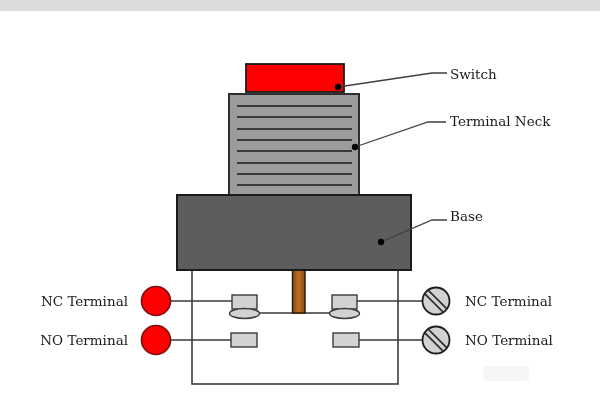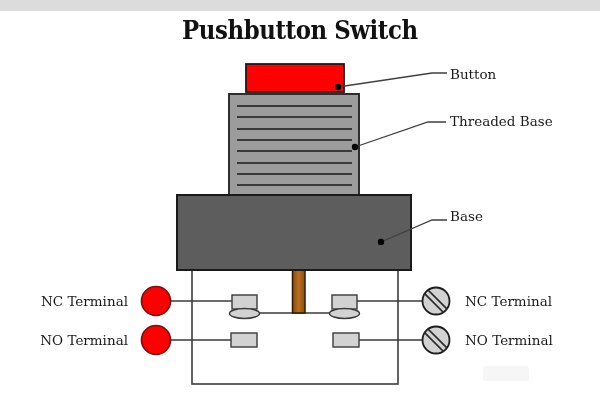--- a/index.html
+++ b/index.html
@@ -101,26 +101,23 @@
     <g stroke="#3f3f3f" stroke-width="1.3" fill="none">
       <polyline points="338,87 432,73 447,73"></polyline>
       <polyline points="355,147 428,122 446,122"></polyline>
       <polyline points="381,242 432,220 447,220"></polyline>
     </g>
     <circle cx="338" cy="87" r="3.2" fill="#000"></circle>
     <circle cx="355" cy="147" r="3.2" fill="#000"></circle>
     <circle cx="381" cy="242" r="3.2" fill="#000"></circle>
   </svg>
 
-  <div class="title">
-    <span>Pushbutton Switch</span>
-  </div>
 
-  <div class="lbl" style="left:450px;top:66px;">Button</div>
-  <div class="lbl" style="left:450px;top:113px;">Threaded Base</div>
+  <div class="lbl" style="left:450px;top:66px;">Switch</div>
+  <div class="lbl" style="left:450px;top:113px;">Terminal Neck</div>
   <div class="lbl" style="left:450px;top:208px;">Base</div>
 
   <div class="lbl right-align" style="left:30px;top:293px;width:98px;">NC Terminal</div>
   <div class="lbl right-align" style="left:30px;top:332px;width:98px;">NO Terminal</div>
   <div class="lbl" style="left:465px;top:293px;">NC Terminal</div>
   <div class="lbl" style="left:465px;top:332px;">NO Terminal</div>
 
   <div class="watermark"></div>
 </div>
 

